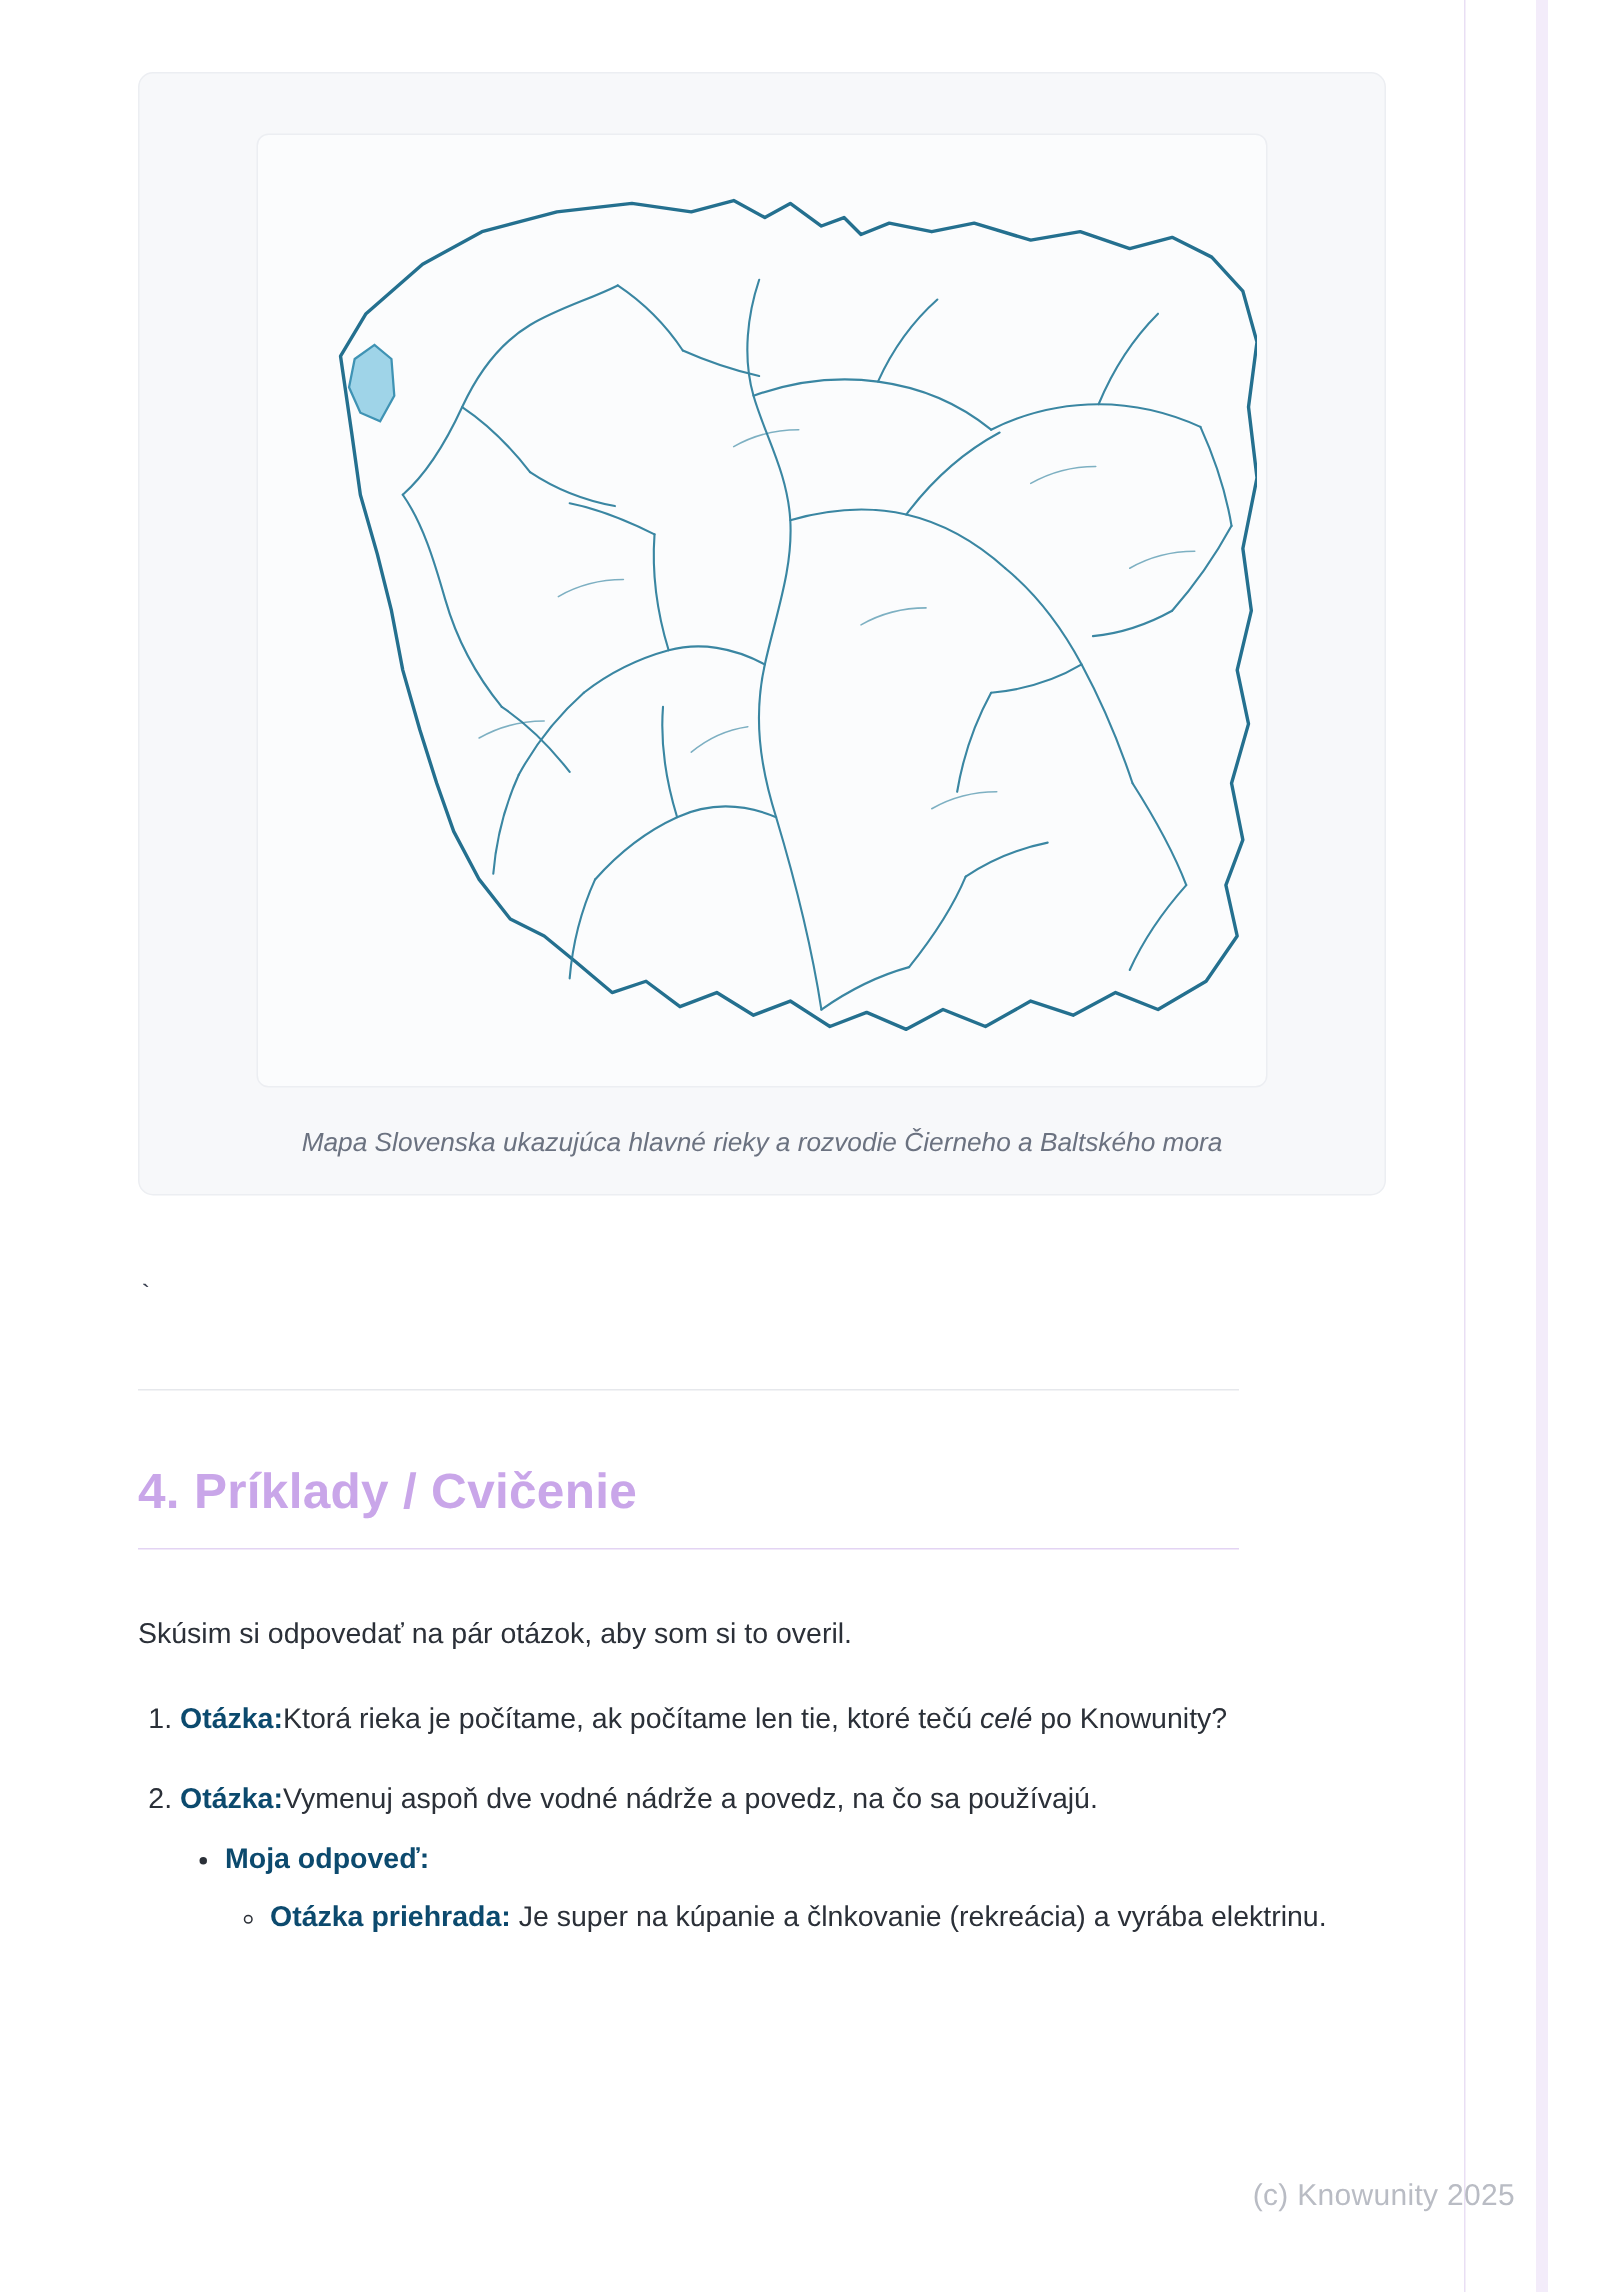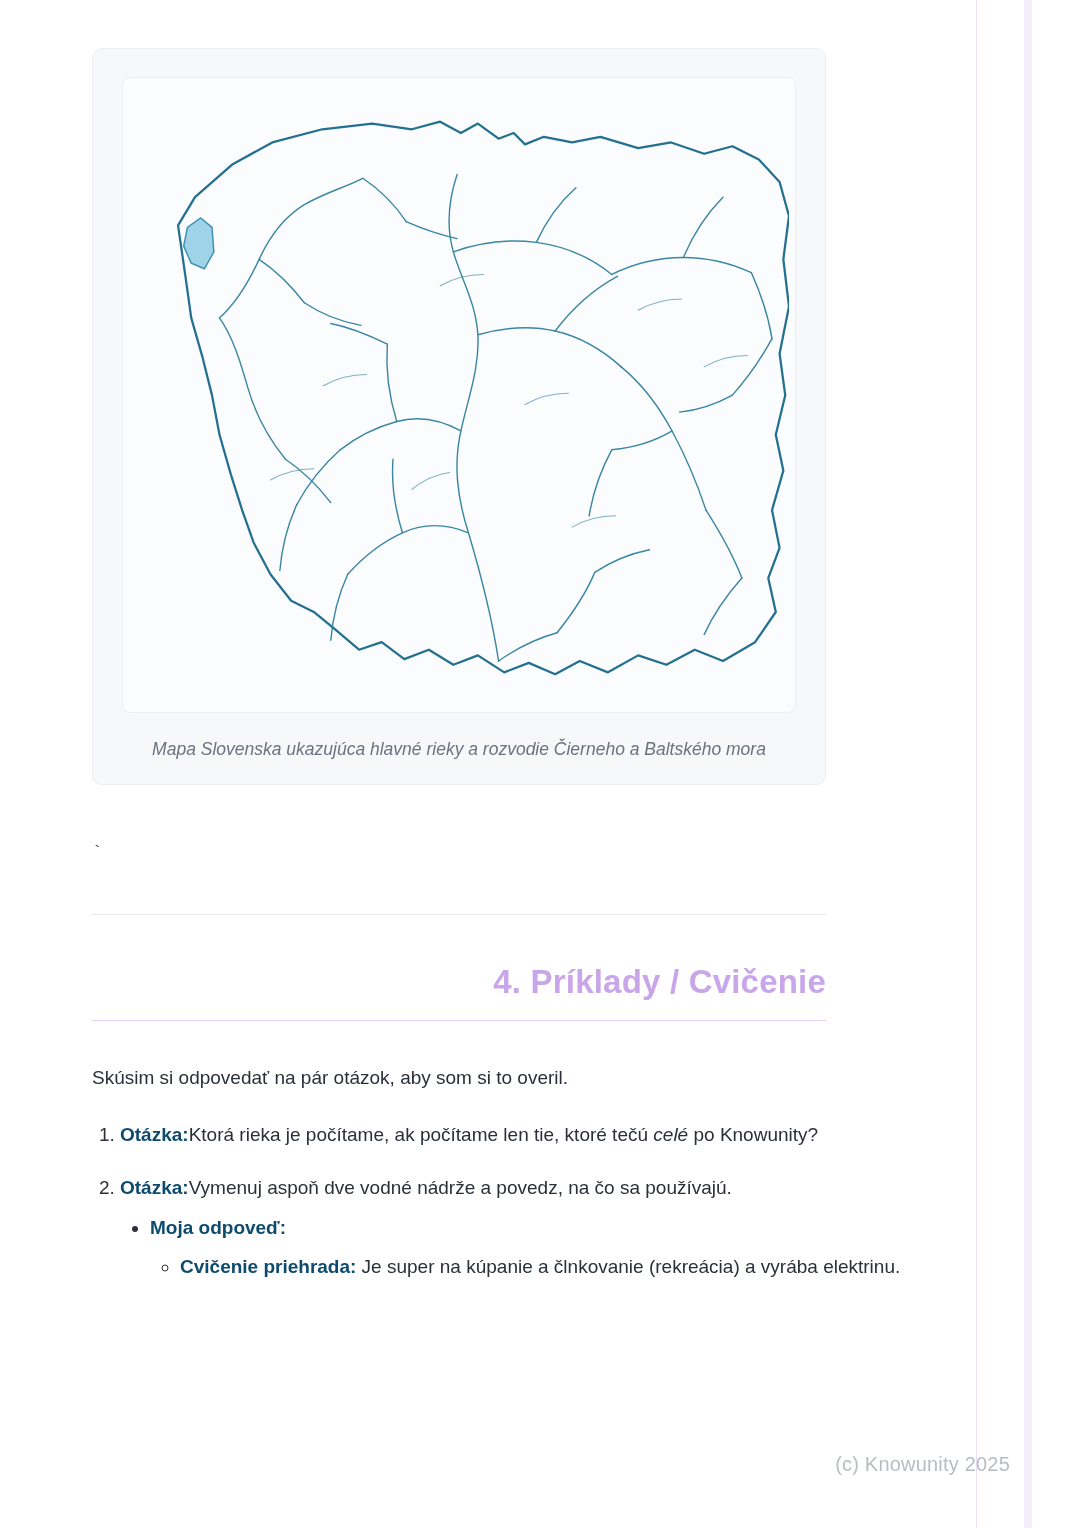--- a/index.html
+++ b/index.html
@@ -31,25 +31,25 @@
     position: absolute;
     left: 0;
     top: 0;
     width: 920px;
     padding: 0;
   }
 
   
   .figure-card {
     margin: 48px 0 0 92px;
-    width: 734px;
+    width: 832px;
     background: #f7f8fa;
     border: 1px solid #eceef2;
     border-radius: 10px;
-    padding: 28px 0 20px 0;
+    padding: 40px 0 20px 0;
     box-sizing: border-box;
   }
   .figure-inner {
     width: 674px;
     margin: 0 auto;
     background: #fbfcfd;
     border: 1px solid #eceef2;
     border-radius: 8px;
     box-sizing: border-box;
     padding: 6px;
@@ -87,21 +87,20 @@
     margin: 46px 0 0 92px;
     width: 734px;
     font-size: 33px;
     line-height: 1.25;
     font-weight: 700;
     color: #c9a6e9;
     letter-spacing: .2px;
     padding-bottom: 18px;
     border-bottom: 1px solid #e3d4f3;
     box-sizing: border-box;
-    text-align: right;
   }
 
   
   p.lead {
     margin: 42px 0 0 92px;
     width: 760px;
     font-size: 19px;
     line-height: 1.6;
     color: #2b3038;
   }
@@ -228,21 +227,21 @@
       <strong>Otázka:</strong><span>Ktorá rieka je počítame, ak počítame len tie, ktoré tečú </span><em>celé</em><span> po Knowunity?</span>
     </li>
 
     <li>
       <strong>Otázka:</strong><span>Vymenuj aspoň dve vodné nádrže a povedz, na čo sa používajú.</span>
       <ul class="alist">
         <li>
           <strong>Moja odpoveď:</strong>
           <ul class="sublist">
             <li>
-              <strong>Cvičenie priehrada:</strong><span> Je super na kúpanie a člnkovanie (rekreácia) a vyrába elektrinu.</span>
+              <strong>Otázka priehrada:</strong><span> Je super na kúpanie a člnkovanie (rekreácia) a vyrába elektrinu.</span>
             </li>
           </ul>
         </li>
       </ul>
     </li>
   </ol>
 
 </div>
 
 <div class="footer-credit">(c) Knowunity 2025</div>

